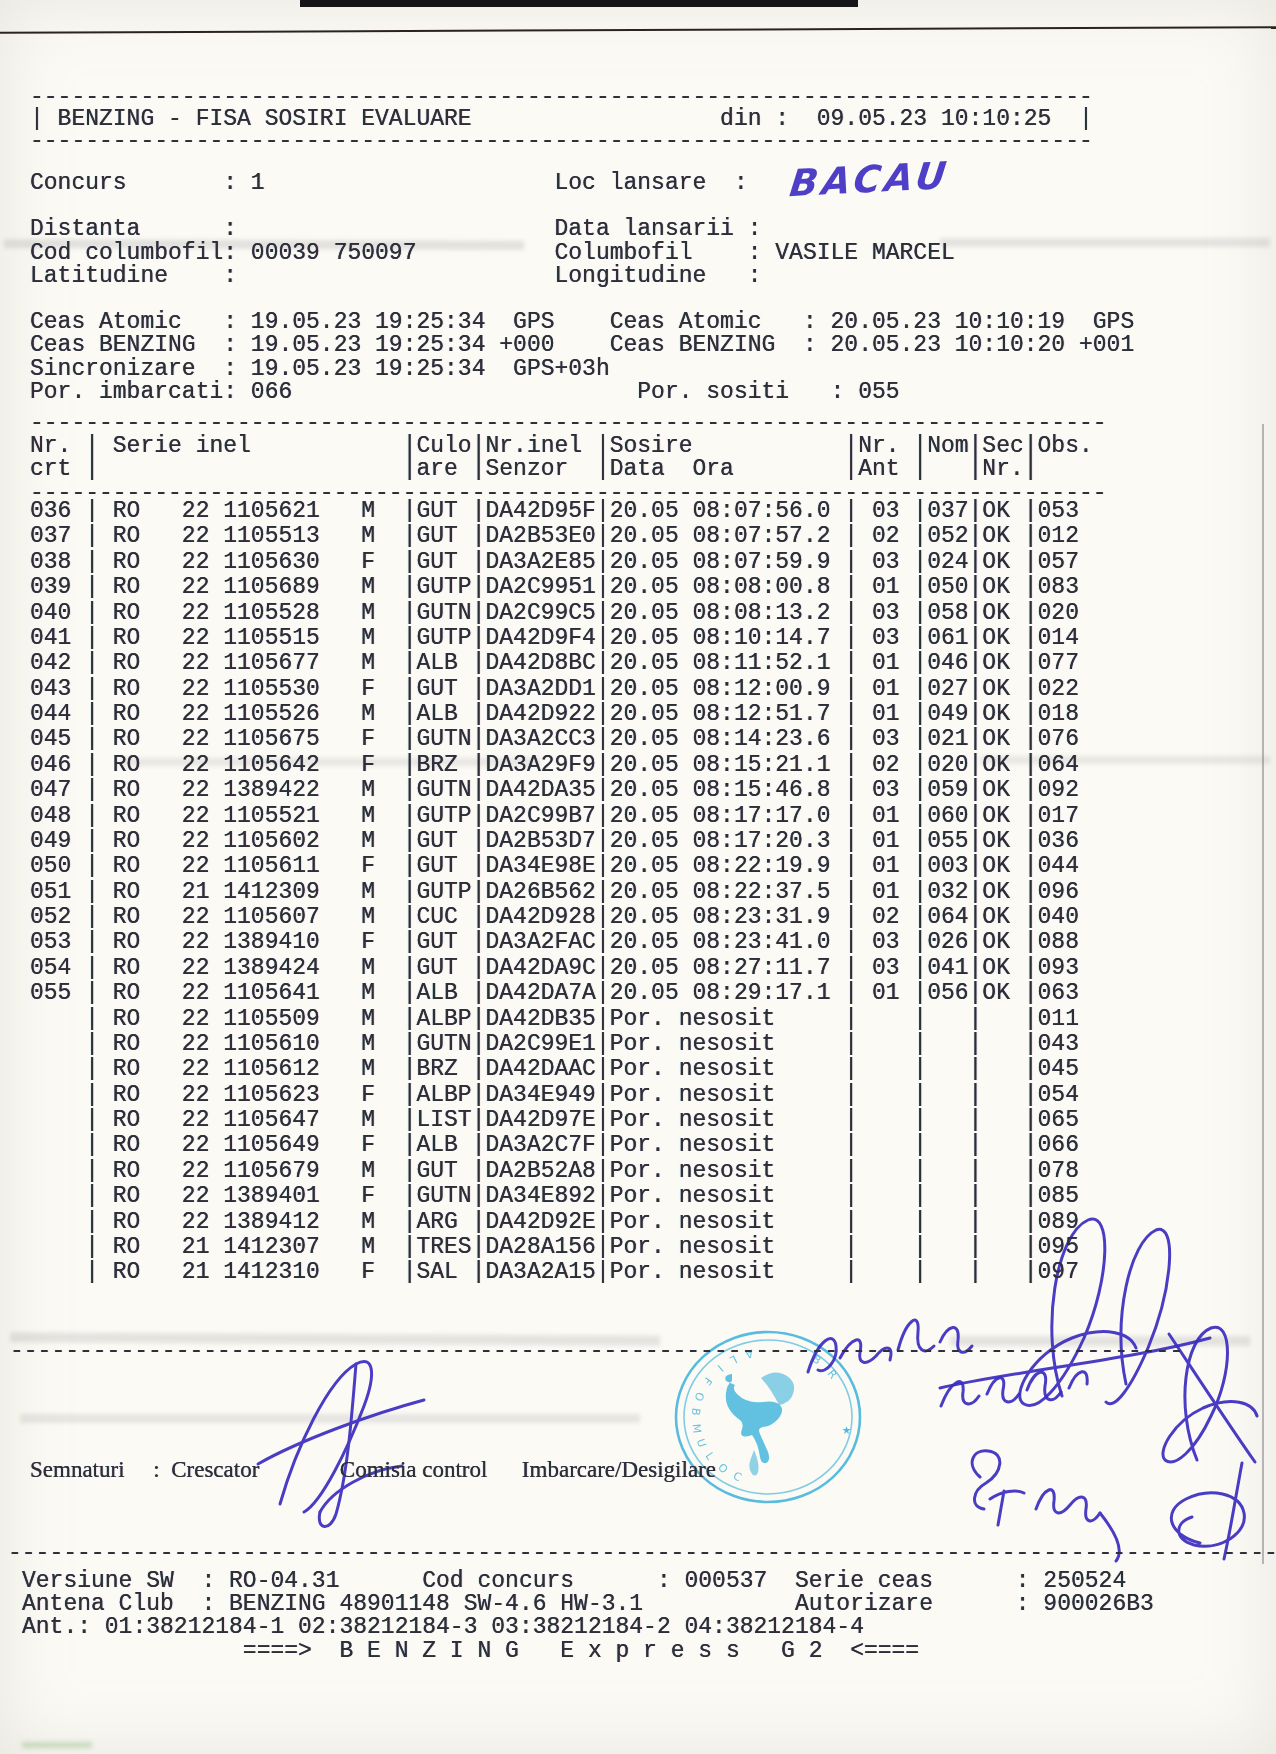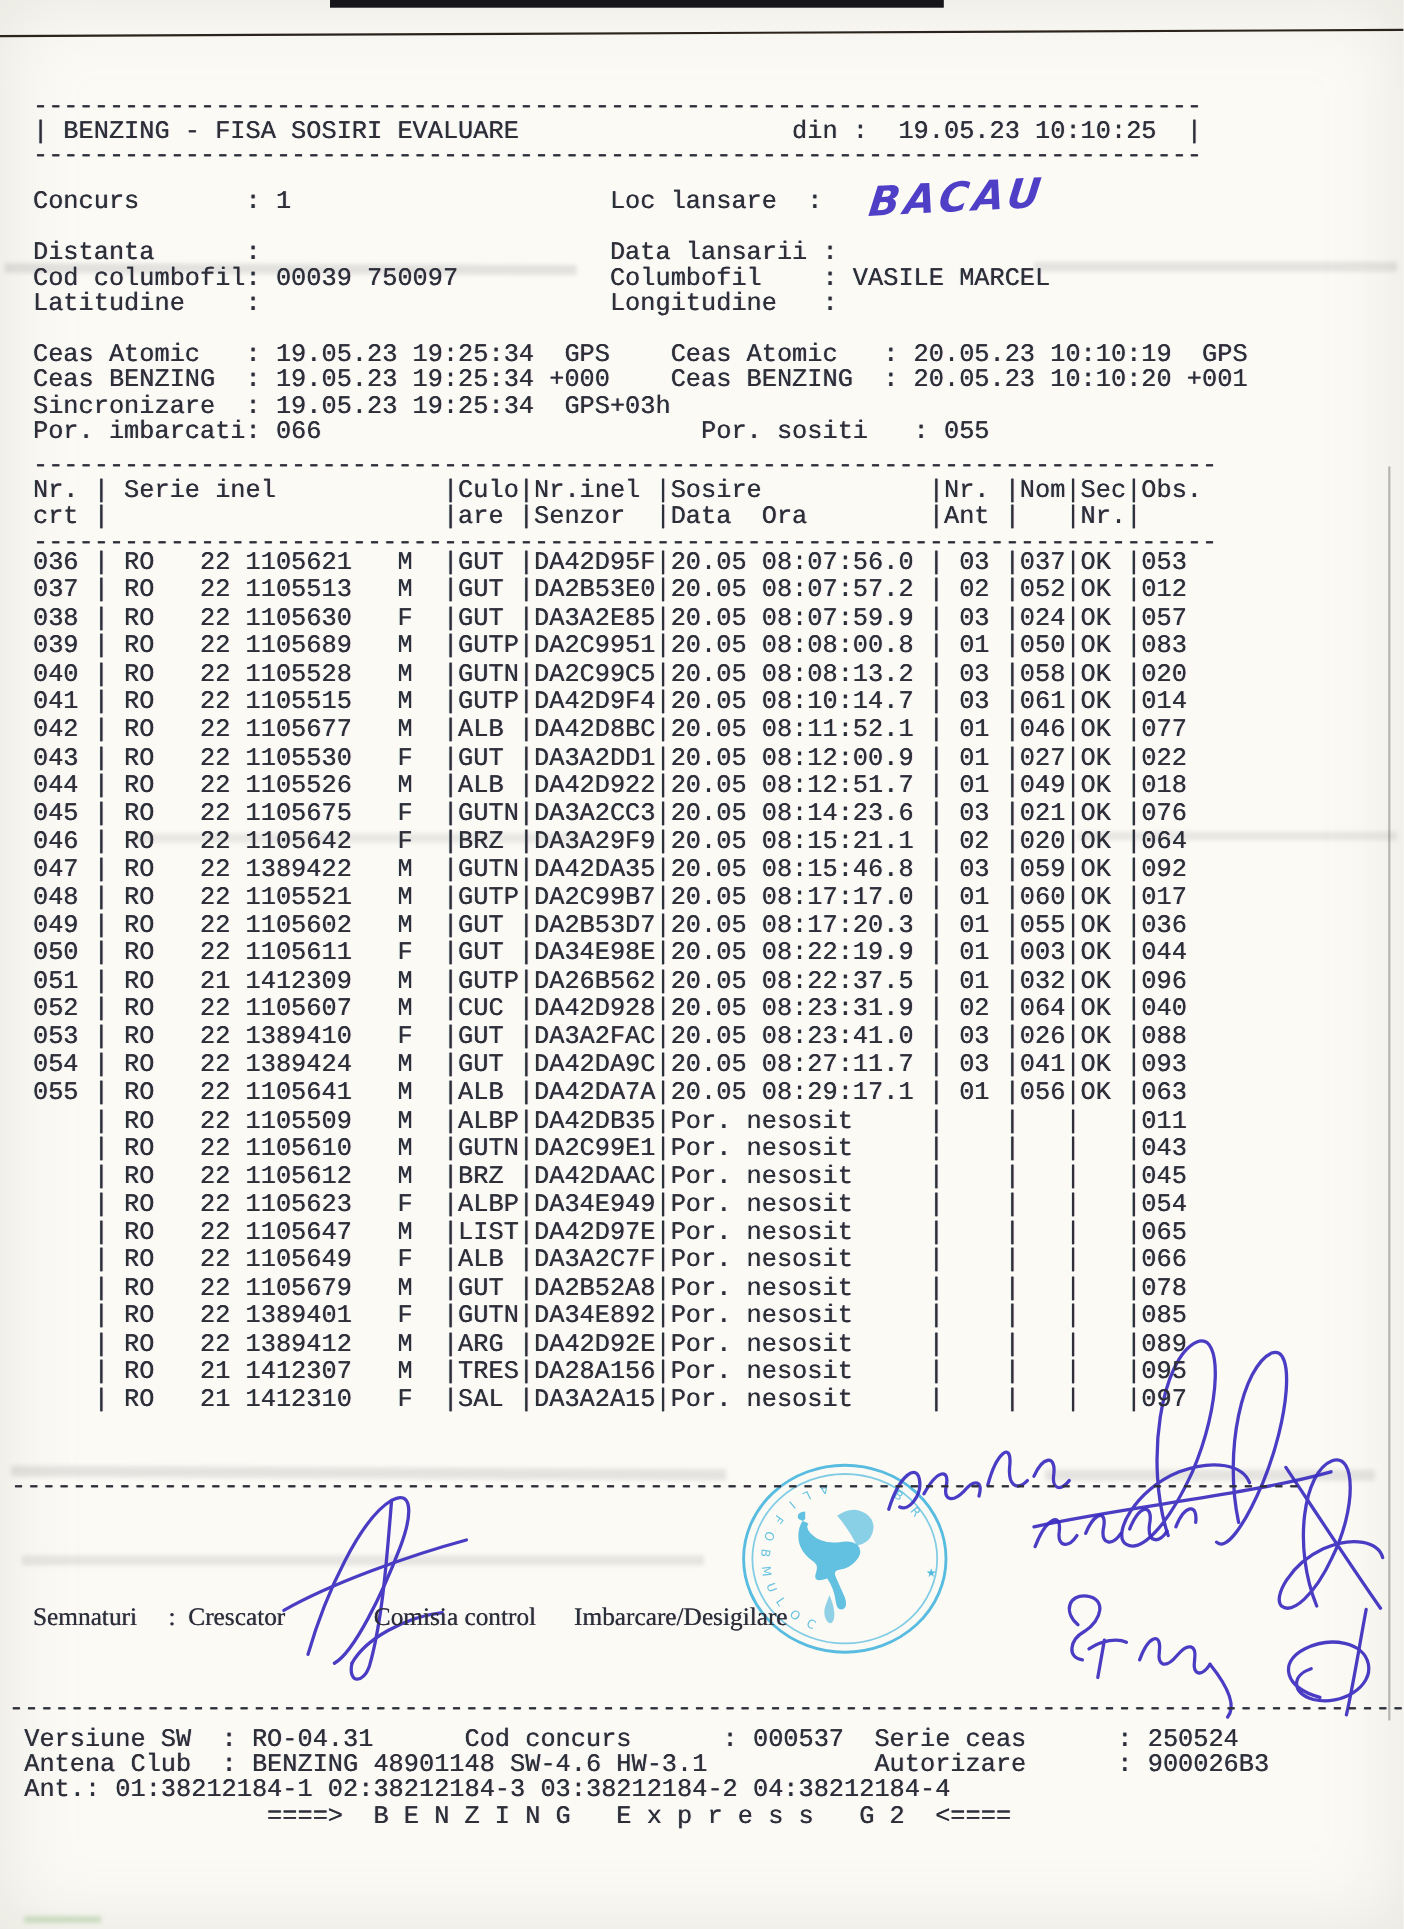--- a/index.html
+++ b/index.html
@@ -97,20 +97,20 @@
 
 <svg style="left:940px;top:1425px;" width="336" height="150" viewBox="0 0 336 150">
   <g stroke="#3b2dc0" stroke-width="3" fill="none" stroke-linecap="round" opacity="0.92">
     <path d="M40,52 C26,40 32,24 48,26 C66,28 62,48 46,58 C32,66 30,82 44,84 M64,66 L58,100 M50,74 C62,66 76,64 84,68 M96,84 C104,62 116,58 114,76 C112,90 120,92 130,80 C140,68 148,70 146,84 C144,98 152,100 160,88"></path>
     <path d="M160,88 C176,108 184,126 176,136"></path>
     <path d="M260,118 C228,110 222,86 246,74 C270,62 300,68 304,88 C308,108 280,126 254,120 C234,114 234,98 252,92"></path>
     <path d="M302,38 C296,70 290,108 284,134"></path>
   </g>
 </svg>
 
-<div class="blk" style="left: 30px; top: 86px; line-height: 22px;"><span class="line">-----------------------------------------------------------------------------</span><span class="line">| BENZING - FISA SOSIRI EVALUARE                  din :  19.05.23 10:10:25  |</span><span class="line">-----------------------------------------------------------------------------</span></div>
+<div class="blk" style="left: 30px; top: 86px; line-height: 22px;"><span class="line">-----------------------------------------------------------------------------</span><span class="line">| BENZING - FISA SOSIRI EVALUARE                  din :  09.05.23 10:10:25  |</span><span class="line">-----------------------------------------------------------------------------</span></div>
 <div class="blk" style="left: 30px; top: 172px; line-height: 23.2px;"><span class="line">Concurs       : 1                     Loc lansare  :</span><span class="line"> </span><span class="line">Distanta      :                       Data lansarii :</span><span class="line">Cod columbofil: 00039 750097          Columbofil    : VASILE MARCEL</span><span class="line">Latitudine    :                       Longitudine   :</span><span class="line"> </span><span class="line">Ceas Atomic   : 19.05.23 19:25:34  GPS    Ceas Atomic   : 20.05.23 10:10:19  GPS</span><span class="line">Ceas BENZING  : 19.05.23 19:25:34 +000    Ceas BENZING  : 20.05.23 10:10:20 +001</span><span class="line">Sincronizare  : 19.05.23 19:25:34  GPS+03h</span><span class="line">Por. imbarcati: 066                         Por. sositi   : 055</span></div>
 <div class="blk" style="left: 10px; top: 1340px; line-height: 23px;"><span class="line">-------------------------------------------------------------------------------------</span></div>
 <div class="blk" style="left: 30px; top: 1458px; line-height: 23px; font-family: Liberation Serif, serif;"><span class="line">Semnaturi     :  Crescator              Comisia control      Imbarcare/Desigilare</span></div>
 <div class="blk" style="left: 8px; top: 1542px; line-height: 23px;"><span class="line">--------------------------------------------------------------------------------------------</span></div>
 <div class="blk" style="left: 22px; top: 1570px; line-height: 23.2px;"><span class="line">Versiune SW  : RO-04.31      Cod concurs      : 000537  Serie ceas      : 250524</span><span class="line">Antena Club  : BENZING 48901148 SW-4.6 HW-3.1           Autorizare      : 900026B3</span><span class="line">Ant.: 01:38212184-1 02:38212184-3 03:38212184-2 04:38212184-4</span><span class="line">                ====&gt;  B E N Z I N G   E x p r e s s   G 2  &lt;====</span></div>
 <div class="blk" style="left: 30px; top: 412px; line-height: 23.2px;"><span class="line">------------------------------------------------------------------------------</span><span class="line">Nr. | Serie inel           |Culo|Nr.inel |Sosire           |Nr. |Nom|Sec|Obs.</span><span class="line">crt |                      |are |Senzor  |Data  Ora        |Ant |   |Nr.|</span><span class="line">------------------------------------------------------------------------------</span></div>
 <div class="blk" style="left: 30px; top: 499px; line-height: 25.37px;"><span class="line">036 | RO   22 1105621   M  |GUT |DA42D95F|20.05 08:07:56.0 | 03 |037|OK |053</span><span class="line">037 | RO   22 1105513   M  |GUT |DA2B53E0|20.05 08:07:57.2 | 02 |052|OK |012</span><span class="line">038 | RO   22 1105630   F  |GUT |DA3A2E85|20.05 08:07:59.9 | 03 |024|OK |057</span><span class="line">039 | RO   22 1105689   M  |GUTP|DA2C9951|20.05 08:08:00.8 | 01 |050|OK |083</span><span class="line">040 | RO   22 1105528   M  |GUTN|DA2C99C5|20.05 08:08:13.2 | 03 |058|OK |020</span><span class="line">041 | RO   22 1105515   M  |GUTP|DA42D9F4|20.05 08:10:14.7 | 03 |061|OK |014</span><span class="line">042 | RO   22 1105677   M  |ALB |DA42D8BC|20.05 08:11:52.1 | 01 |046|OK |077</span><span class="line">043 | RO   22 1105530   F  |GUT |DA3A2DD1|20.05 08:12:00.9 | 01 |027|OK |022</span><span class="line">044 | RO   22 1105526   M  |ALB |DA42D922|20.05 08:12:51.7 | 01 |049|OK |018</span><span class="line">045 | RO   22 1105675   F  |GUTN|DA3A2CC3|20.05 08:14:23.6 | 03 |021|OK |076</span><span class="line">046 | RO   22 1105642   F  |BRZ |DA3A29F9|20.05 08:15:21.1 | 02 |020|OK |064</span><span class="line">047 | RO   22 1389422   M  |GUTN|DA42DA35|20.05 08:15:46.8 | 03 |059|OK |092</span><span class="line">048 | RO   22 1105521   M  |GUTP|DA2C99B7|20.05 08:17:17.0 | 01 |060|OK |017</span><span class="line">049 | RO   22 1105602   M  |GUT |DA2B53D7|20.05 08:17:20.3 | 01 |055|OK |036</span><span class="line">050 | RO   22 1105611   F  |GUT |DA34E98E|20.05 08:22:19.9 | 01 |003|OK |044</span><span class="line">051 | RO   21 1412309   M  |GUTP|DA26B562|20.05 08:22:37.5 | 01 |032|OK |096</span><span class="line">052 | RO   22 1105607   M  |CUC |DA42D928|20.05 08:23:31.9 | 02 |064|OK |040</span><span class="line">053 | RO   22 1389410   F  |GUT |DA3A2FAC|20.05 08:23:41.0 | 03 |026|OK |088</span><span class="line">054 | RO   22 1389424   M  |GUT |DA42DA9C|20.05 08:27:11.7 | 03 |041|OK |093</span><span class="line">055 | RO   22 1105641   M  |ALB |DA42DA7A|20.05 08:29:17.1 | 01 |056|OK |063</span><span class="line">    | RO   22 1105509   M  |ALBP|DA42DB35|Por. nesosit     |    |   |   |011</span><span class="line">    | RO   22 1105610   M  |GUTN|DA2C99E1|Por. nesosit     |    |   |   |043</span><span class="line">    | RO   22 1105612   M  |BRZ |DA42DAAC|Por. nesosit     |    |   |   |045</span><span class="line">    | RO   22 1105623   F  |ALBP|DA34E949|Por. nesosit     |    |   |   |054</span><span class="line">    | RO   22 1105647   M  |LIST|DA42D97E|Por. nesosit     |    |   |   |065</span><span class="line">    | RO   22 1105649   F  |ALB |DA3A2C7F|Por. nesosit     |    |   |   |066</span><span class="line">    | RO   22 1105679   M  |GUT |DA2B52A8|Por. nesosit     |    |   |   |078</span><span class="line">    | RO   22 1389401   F  |GUTN|DA34E892|Por. nesosit     |    |   |   |085</span><span class="line">    | RO   22 1389412   M  |ARG |DA42D92E|Por. nesosit     |    |   |   |089</span><span class="line">    | RO   21 1412307   M  |TRES|DA28A156|Por. nesosit     |    |   |   |095</span><span class="line">    | RO   21 1412310   F  |SAL |DA3A2A15|Por. nesosit     |    |   |   |097</span></div>
 
 </body></html>

